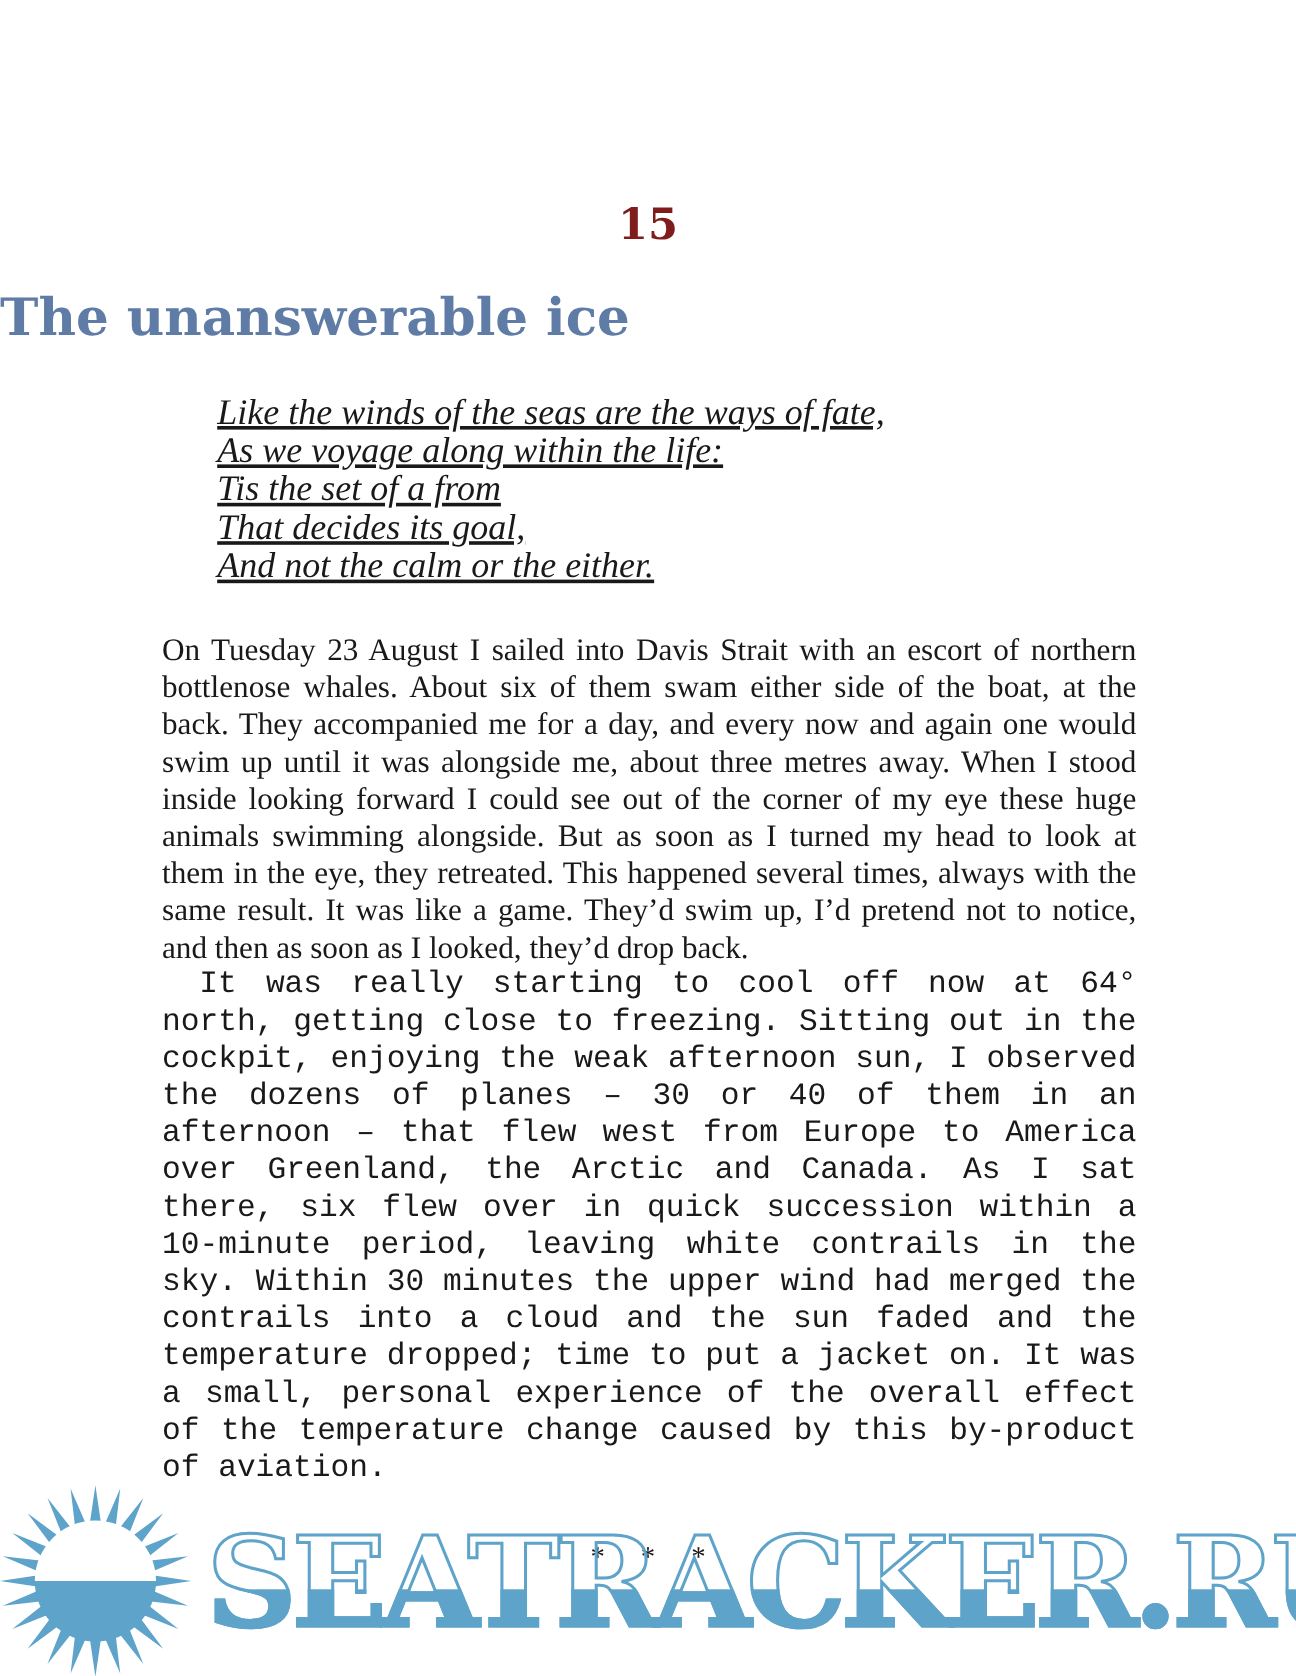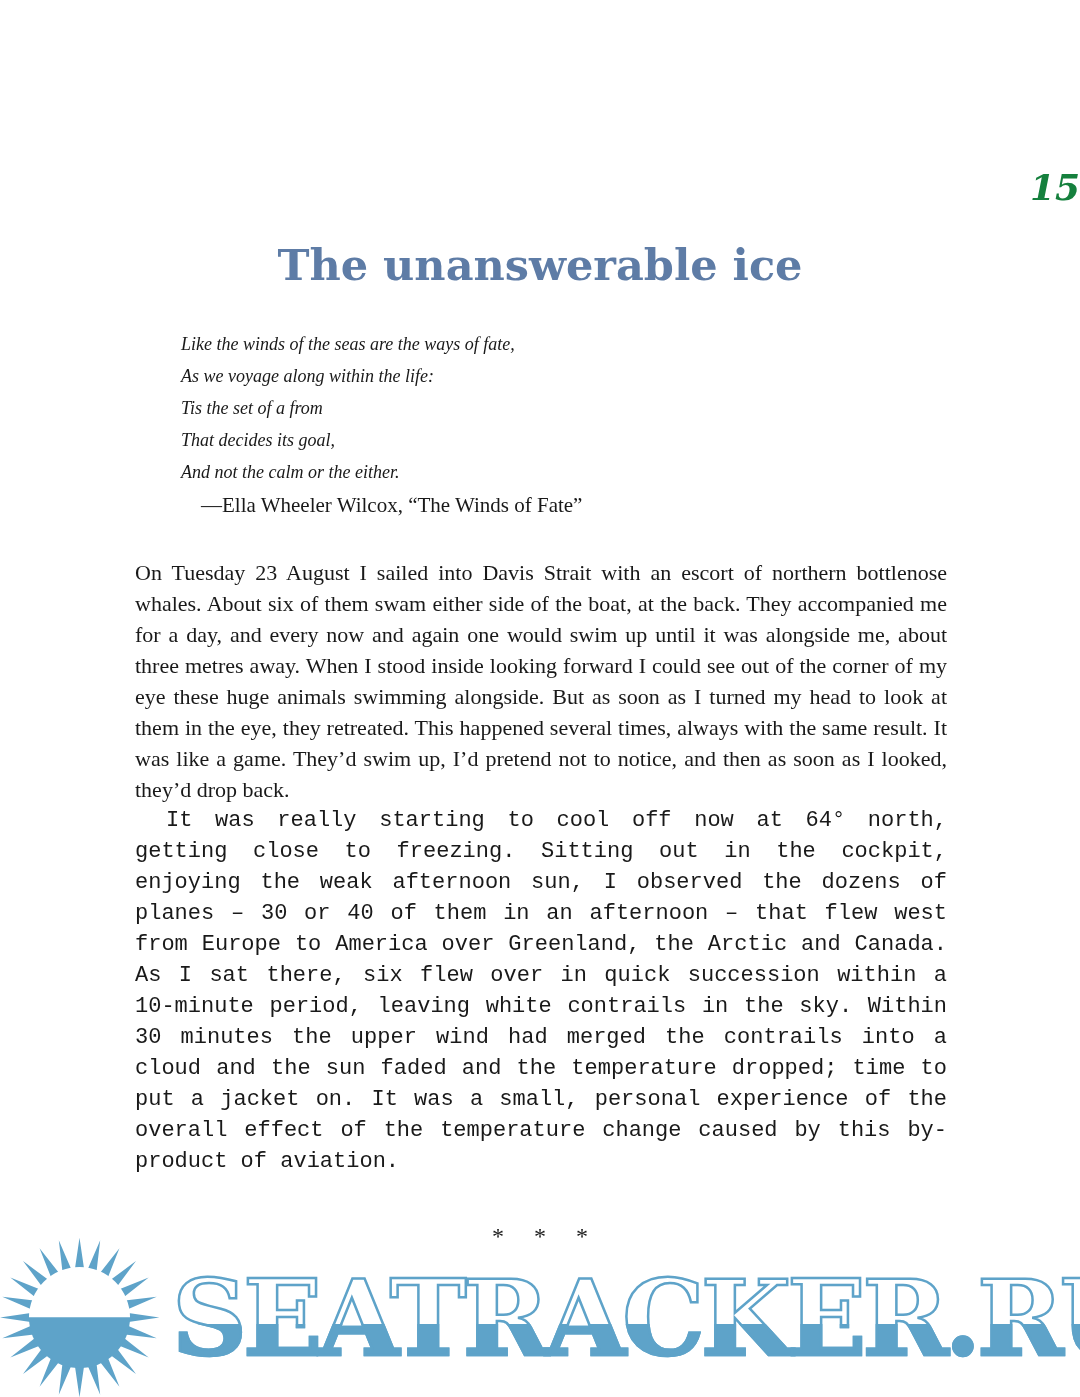--- a/index.html
+++ b/index.html
@@ -11,58 +11,58 @@
     position: relative;
     width: 1080px;
     height: 1397px;
     background: #ffffff;
     overflow: hidden;
     font-family: "Liberation Serif", serif;
     color: #191919;
   }
   .chapter-number {
     margin-top: 166px;
-    text-align: right;
+    text-align: center;
     font-family: "DejaVu Serif", serif;
     font-weight: bold;
     font-size: 36px;
     line-height: 42px;
-    color: #15803d;
-    font-style: italic;
+    color: #7f1d1d;
   }
   .chapter-title {
     margin-top: 32px;
-    text-align: center;
+    text-align: left;
     font-family: "DejaVu Serif", serif;
     font-weight: bold;
     font-size: 43px;
     line-height: 50px;
     color: #5e7ca6;
   }
   .epigraph {
     margin-top: 38px;
     margin-left: 181px;
     margin-right: 140px;
   }
   .epigraph-line {
     font-style: italic;
-    font-size: 18px;
+    font-size: 30px;
     line-height: 32px;
+    text-decoration: underline;
   }
   .epigraph-attribution {
     margin-top: 4px;
     margin-left: 20px;
     font-size: 21px;
     line-height: 27px;
   }
   .body-text {
     margin-top: 38px;
     margin-left: 135px;
     width: 812px;
-    font-size: 22px;
+    font-size: 26px;
     line-height: 31px;
     text-align: justify;
   }
   .body-text p {
     margin: 0;
   }
   .body-text p + p {
     text-indent: 31px;
     font-family: Liberation Mono, monospace;
   }
@@ -117,21 +117,20 @@
   <div class="chapter-number">15</div>
 
   <h1 class="chapter-title" style="margin:32px 0 0 0;">The unanswerable ice</h1>
 
   <div class="epigraph">
     <div class="epigraph-line">Like the winds of the seas are the ways of fate,</div>
     <div class="epigraph-line">As we voyage along within the life:</div>
     <div class="epigraph-line">Tis the set of a from</div>
     <div class="epigraph-line">That decides its goal,</div>
     <div class="epigraph-line">And not the calm or the either.</div>
-    <div class="epigraph-attribution">—Ella Wheeler Wilcox, “The Winds of Fate”</div>
   </div>
 
   <div class="body-text">
     <p>On Tuesday 23 August I sailed into Davis Strait with an escort of northern bottlenose whales. About six of them swam either side of the boat, at the back. They accompanied me for a day, and every now and again one would swim up until it was alongside me, about three metres away. When I stood inside looking forward I could see out of the corner of my eye these huge animals swimming alongside. But as soon as I turned my head to look at them in the eye, they retreated. This happened several times, always with the same result. It was like a game. They’d swim up, I’d pretend not to notice, and then as soon as I looked, they’d drop back.</p>
     <p>It was really starting to cool off now at 64° north, getting close to freezing. Sitting out in the cockpit, enjoying the weak afternoon sun, I observed the dozens of planes – 30 or 40 of them in an afternoon – that flew west from Europe to America over Greenland, the Arctic and Canada. As I sat there, six flew over in quick succession within a 10-minute period, leaving white contrails in the sky. Within 30 minutes the upper wind had merged the contrails into a cloud and the sun faded and the temperature dropped; time to put a jacket on. It was a small, personal experience of the overall effect of the temperature change caused by this by-product of aviation.</p>
   </div>
 
   <div class="section-break">* * *</div>
 
   <div class="watermark">

